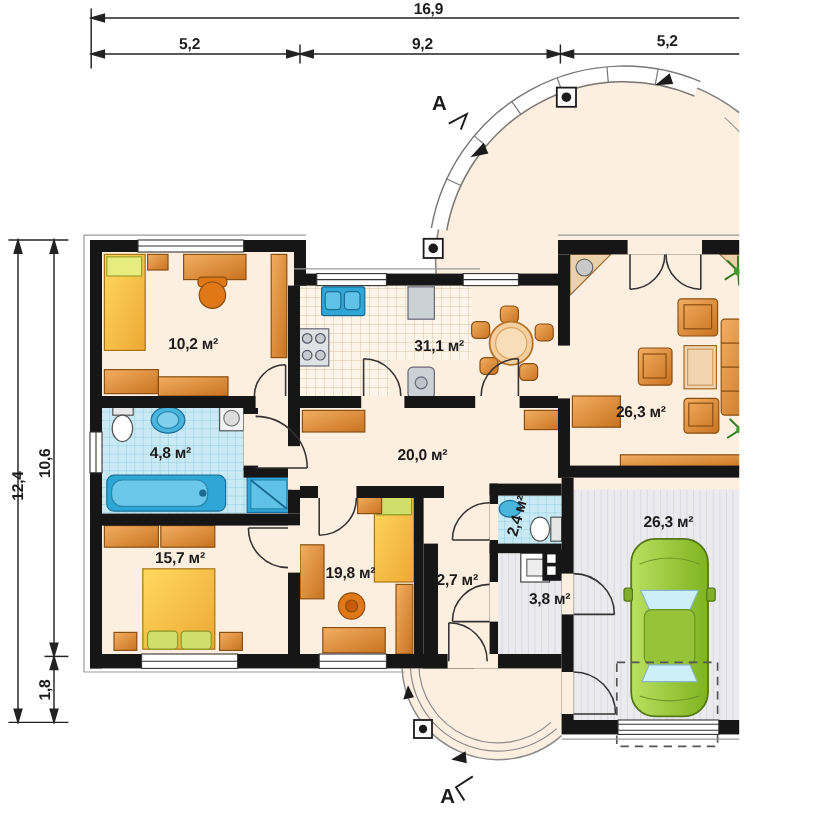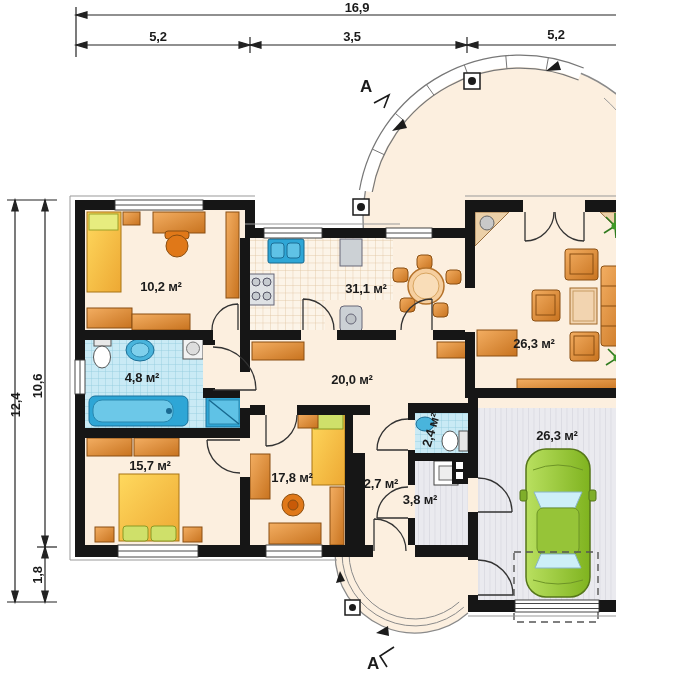--- a/index.html
+++ b/index.html
@@ -365,32 +365,32 @@
   </g>
 
   <g stroke="#1b1b1b" stroke-width="1.6" fill="none">
     <path d="M 374,103 L 389,95 L 384,108"></path>
     <path d="M 394,647 L 380,656 L 387,667"></path>
   </g>
 </svg>
 
   <div class="lbl" style="left:357px;top:7px">16,9</div>
   <div class="lbl" style="left:158px;top:36px">5,2</div>
-  <div class="lbl" style="left:352px;top:36px">3,5</div>
+  <div class="lbl" style="left:352px;top:36px">9,2</div>
   <div class="lbl" style="left:556px;top:34px">5,2</div>
   <div class="lbl rot" style="left:15px;top:405px">12,4</div>
   <div class="lbl rot" style="left:37px;top:386px">10,6</div>
   <div class="lbl rot" style="left:37px;top:575px">1,8</div>
   <div class="lbl marker" style="left:366px;top:87px">A</div>
   <div class="lbl marker" style="left:373px;top:664px">A</div>
 
   <div class="lbl" style="left:161px;top:286px">10,2 м²</div>
   <div class="lbl" style="left:366px;top:288px">31,1 м²</div>
   <div class="lbl" style="left:534px;top:343px">26,3 м²</div>
   <div class="lbl" style="left:142px;top:377px">4,8 м²</div>
   <div class="lbl" style="left:352px;top:379px">20,0 м²</div>
   <div class="lbl" style="left:150px;top:465px">15,7 м²</div>
-  <div class="lbl" style="left:292px;top:477px">17,8 м²</div>
+  <div class="lbl" style="left:292px;top:477px">19,8 м²</div>
   <div class="lbl rot74" style="left:431px;top:430px">2,4 м²</div>
   <div class="lbl" style="left:381px;top:483px">2,7 м²</div>
-  <div class="lbl" style="left:420px;top:499px">3,8 м²</div>
+  <div class="lbl" style="left:458px;top:499px">3,8 м²</div>
   <div class="lbl" style="left:557px;top:435px">26,3 м²</div>
 </div>
 
 </body></html>

